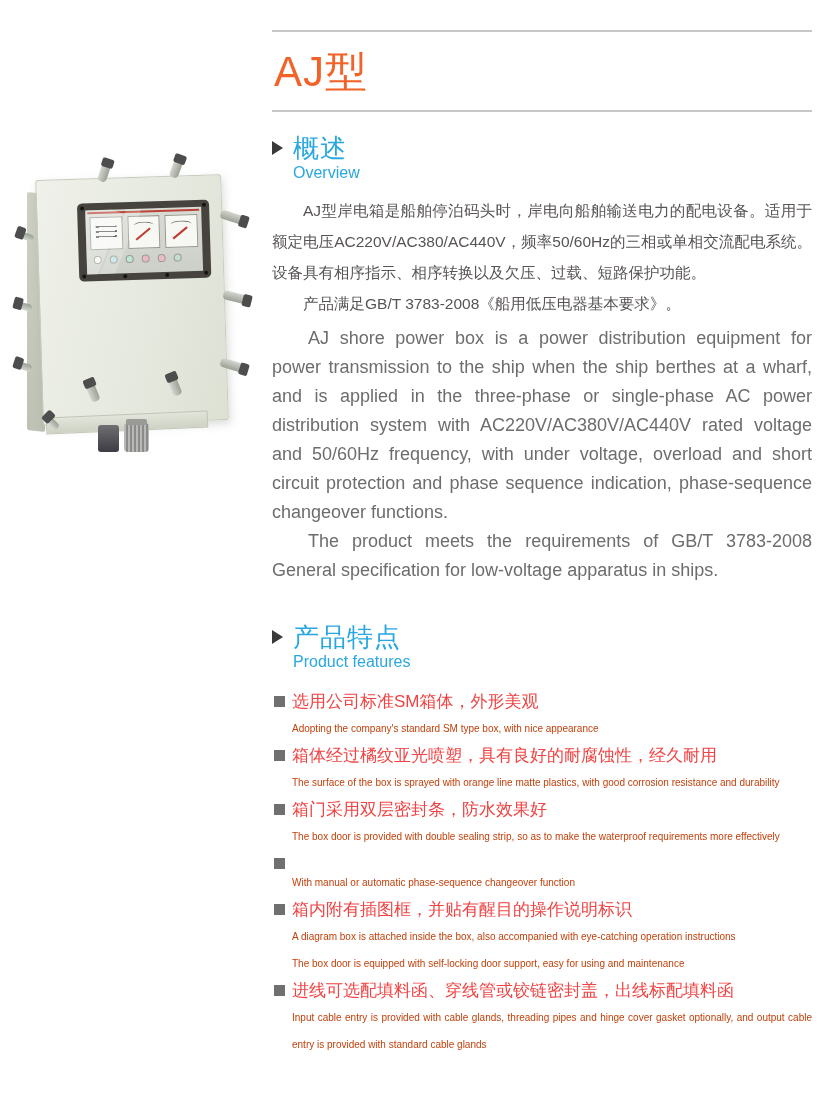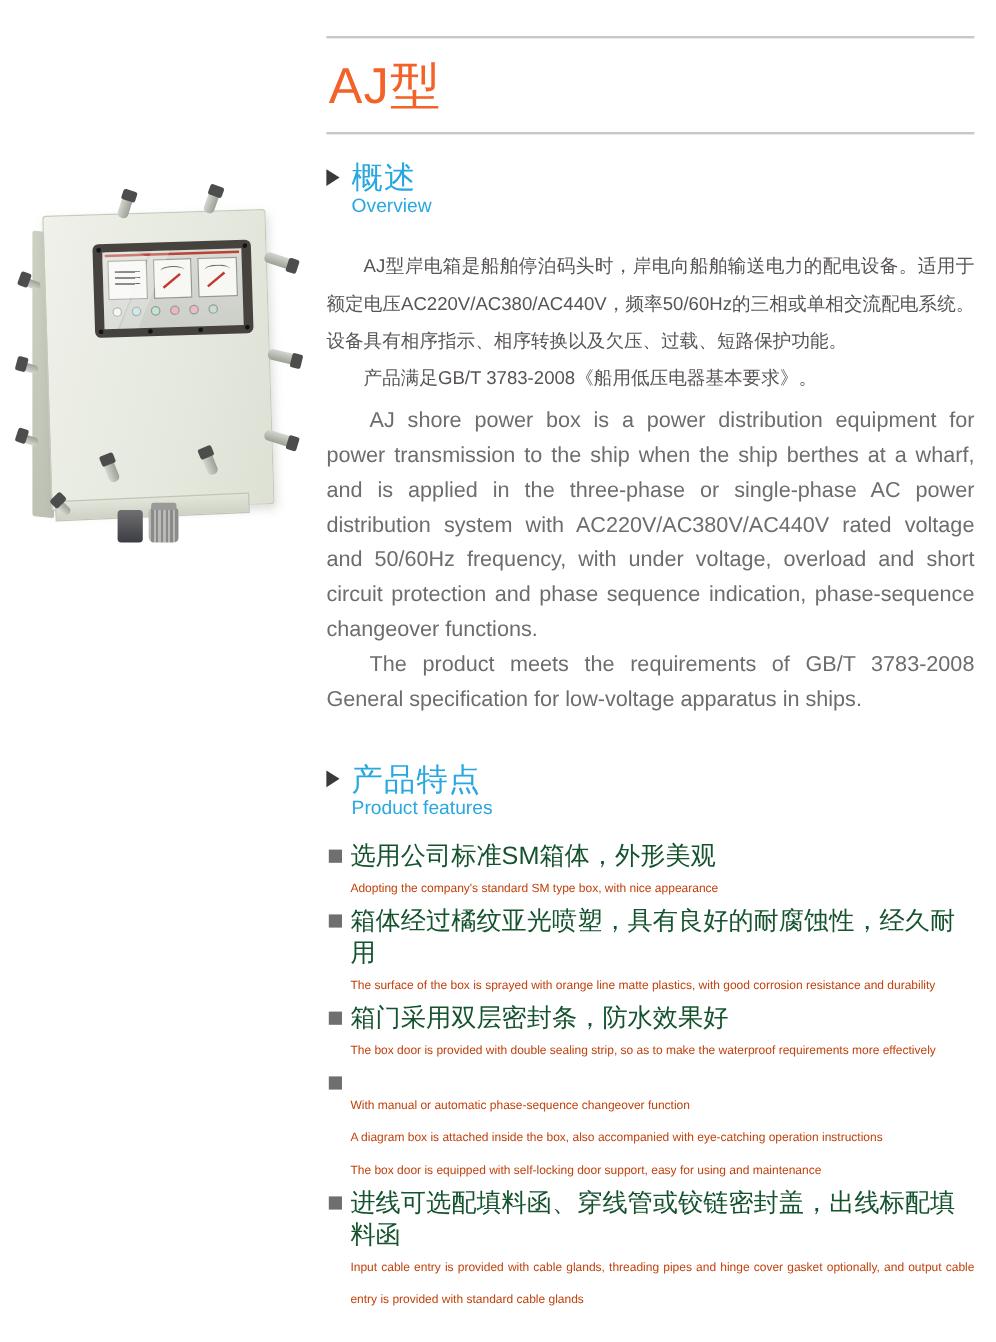--- a/index.html
+++ b/index.html
@@ -22,27 +22,27 @@
   .title-en { font-size:16px; color:#f2632a; line-height:20px; }
 
   .section-header { display:flex; align-items:flex-start; gap:10px; }
   .overview-header { margin-top:22px; }
   .features-header { margin-top:38px; }
   .marker { width:0; height:0; border-left:11px solid #3a3a3a; border-top:7px solid transparent; border-bottom:7px solid transparent; margin-top:7px; }
   .sh-cn { font-size:26px; color:#29a7e0; line-height:28px; letter-spacing:1px; }
   .sh-en { font-size:16px; color:#29a7e0; line-height:22px; }
 
   .cn-para { font-size:15.5px; color:#585454; line-height:31px; text-align:justify; text-indent:2em; }
-  .cn-block { margin-top:23px; }
+  .cn-block { margin-top:11px; }
   .en-para { font-size:18px; color:#6e6c6c; line-height:29px; text-align:justify; text-indent:2em; }
   .en-block { margin-top:5px; }
 
   .features-list { margin-top:15px; }
   .feature-item { margin:0; }
-  .feature-cn { display:flex; align-items:flex-start; font-size:21px; color:#14532d; line-height:27px; }
+  .feature-cn { display:flex; align-items:flex-start; font-size:17px; color:#ef4444; line-height:27px; }
   .bullet { flex:0 0 auto; width:11px; height:11px; background:#6f6f6f; margin:8px 7px 0 2px; }
   .feature-en { margin-left:20px; font-size:10px; color:#c2410c; line-height:27px; text-align:justify; }
 
   
   .product-photo { position:absolute; left:14px; top:163px; width:244px; height:300px; }
   .cab-side { position:absolute; left:13px; top:30px; width:18px; height:238px; background:linear-gradient(180deg,#ccd1c4,#bdc2b4); transform:skewY(6deg); border-radius:2px; }
   .cab-body { position:absolute; left:25px; top:14px; width:186px; height:246px;
     background:linear-gradient(105deg,#eff1ea 0%,#e6e9df 55%,#dde1d4 100%);
     border:1px solid #c6cbbd; border-radius:3px; transform:rotate(-1.8deg);
     box-shadow:2px 4px 8px rgba(120,125,110,.25); }
@@ -207,20 +207,24 @@
         </div>
       <div class="feature-en">The box door is provided with double sealing strip, so as to make the waterproof requirements more effectively</div>
     </div>
     <div class="feature-item">
       <div class="feature-cn">
           <span class="bullet"></span>
         </div>
       <div class="feature-en">With manual or automatic phase-sequence changeover function</div>
     </div>
     <div class="feature-item">
+      <div class="feature-cn">
+          <span class="bullet"></span>
+          <span>箱内附有插图框，并贴有醒目的操作说明标识</span>
+        </div>
       <div class="feature-en">A diagram box is attached inside the box, also accompanied with eye-catching operation instructions</div>
     </div>
     <div class="feature-item">
       <div class="feature-en">The box door is equipped with self-locking door support, easy for using and maintenance</div>
     </div>
     <div class="feature-item">
       <div class="feature-cn">
           <span class="bullet"></span>
           <span>进线可选配填料函、穿线管或铰链密封盖，出线标配填料函</span>
         </div>

